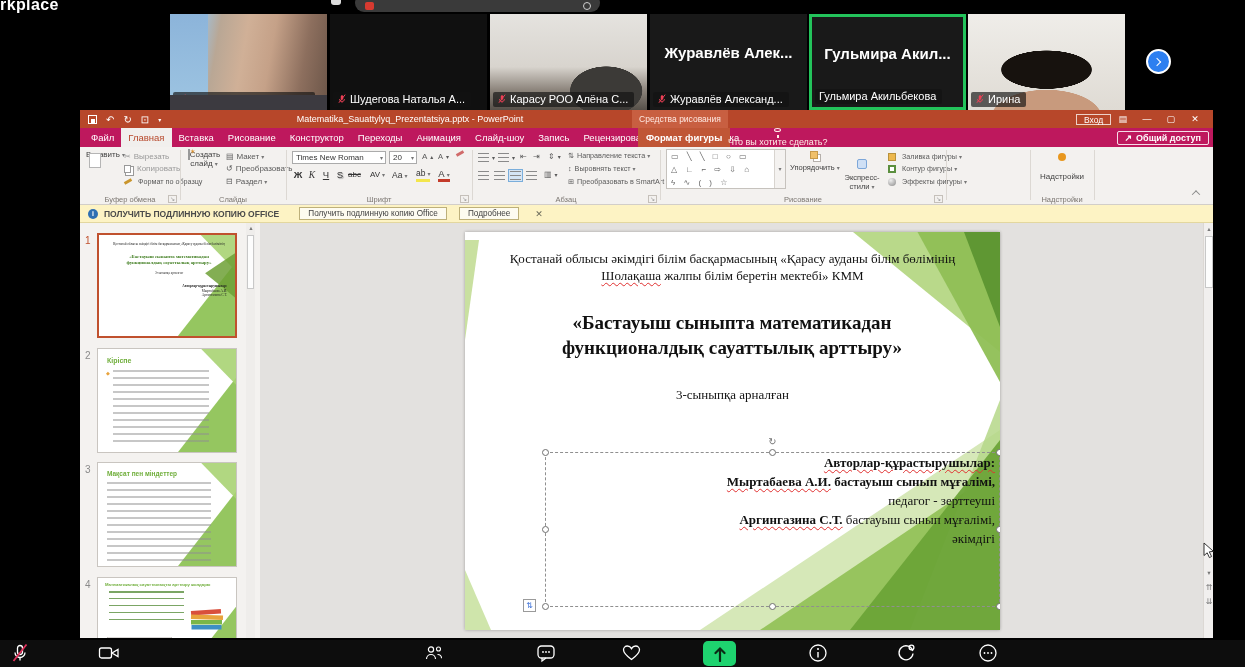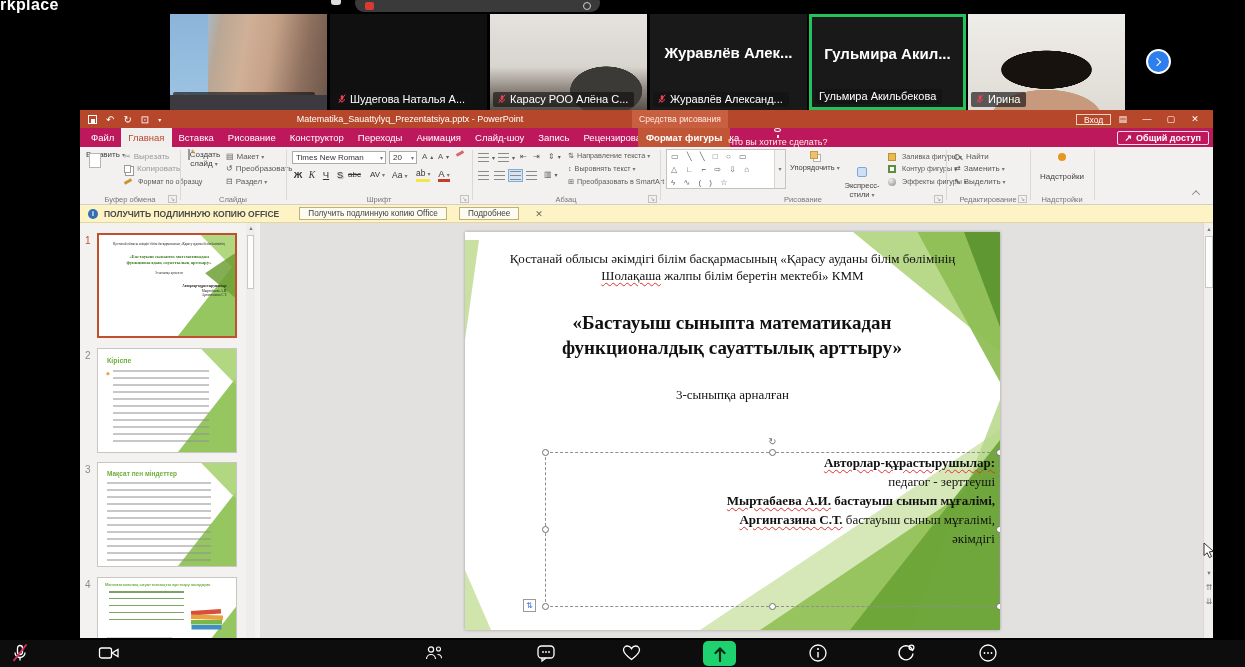--- a/index.html
+++ b/index.html
@@ -385,21 +385,21 @@
       <div class="shapegal">
         <span>▭ ╲ ╲ □ ○ ▭</span><br>
         <span>△ ∟ ⌐ ⇨ ⇩ ⌂</span><br>
         <span>ϟ ∿ ( ) ☆</span>
         <span class="galbar">▾</span>
       </div>
       <div class="bigbtn" style="left:130px;top:4px;width:48px;font-size:7.5px">
         <span class="ic-arr"></span><br>
         <span class="dd">Упорядочить</span>
       </div>
-      <div class="bigbtn" style="left:180px;top:20px;width:44px;font-size:7.5px">
+      <div class="bigbtn" style="left:180px;top:12px;width:44px;font-size:7.5px">
         <span class="ic-qs"></span><br>
         <span>Экспресс-</span><br>
         <span class="dd">стили</span>
       </div>
       <div class="smrow" style="left:228px;top:5px;font-size:7.2px">
           <span class="ic-fill"></span>
           <span class="dd">Заливка фигуры</span>
         </div>
       <div class="smrow" style="left:228px;top:17px;font-size:7.2px">
           <span class="ic-outl"></span>
@@ -407,36 +407,20 @@
         </div>
       <div class="smrow" style="left:228px;top:30px;font-size:7.2px">
           <span class="ic-eff"></span>
           <span class="dd">Эффекты фигуры</span>
         </div>
       <div class="glabel">Рисование</div>
       <span class="lnch">↘</span>
     </div>
     <div class="gsep" style="left:866px"></div>
 
-    <div class="grp" style="left:866px;width:84px">
-      <div class="smrow" style="left:8px;top:5px">
-          <span class="ic-find"></span>
-          <span>Найти</span>
-        </div>
-      <div class="smrow" style="left:8px;top:17px">
-          <span>⇄</span>
-          <span class="dd">Заменить</span>
-        </div>
-      <div class="smrow" style="left:8px;top:30px">
-          <span>↖</span>
-          <span class="dd">Выделить</span>
-        </div>
-      <div class="glabel">Редактирование</div>
-      <span class="lnch">↘</span>
-    </div>
     <div class="gsep" style="left:950px"></div>
 
     <div class="grp" style="left:950px;width:64px">
       <div class="bigbtn" style="left:6px;top:6px;width:52px">
         <span class="dot-addin"></span><br><br>
         <span>Надстройки</span>
       </div>
       <div class="glabel">Надстройки</div>
     </div>
     <div class="gsep" style="left:1014px"></div>
@@ -532,22 +516,22 @@
           <span class="rot">↻</span>
           <span class="hd" style="left:-4px;top:-4px"></span>
           <span class="hd" style="left:50%;top:-4px;margin-left:-4px"></span>
           <span class="hd" style="right:-4px;top:-4px"></span>
           <span class="hd" style="left:-4px;top:50%;margin-top:-4px"></span>
           <span class="hd" style="right:-4px;top:50%;margin-top:-4px"></span>
           <span class="hd" style="left:-4px;bottom:-4px"></span>
           <span class="hd" style="left:50%;bottom:-4px;margin-left:-4px"></span>
           <span class="hd" style="right:-4px;bottom:-4px"></span>
           <div class="auth"><span class="b wavy">Авторлар-құрастырушылар:</span></div>
+          <div class="auth b"><span class="wavy">Мыртабаева А.И.</span><span> бастауыш сынып мұғалімі,</span></div>
           <div class="auth"><span>педагог - зерттеуші</span></div>
-          <div class="auth b"><span class="wavy">Мыртабаева А.И.</span><span> бастауыш сынып мұғалімі,</span></div>
           <div class="auth"><span class="b wavy">Аргингазина С.Т.</span><span> бастауыш сынып мұғалімі,</span></div>
           <div class="auth"><span>әкімдігі</span></div>
         </div>
         <div class="anchor">⇅</div>
       </div>
     </div>
 
     <div class="vscroll" style="right:0">
       <span class="sbtn" style="top:1px">▲</span>
       <span class="sthumb" style="top:13px;height:52px"></span>

